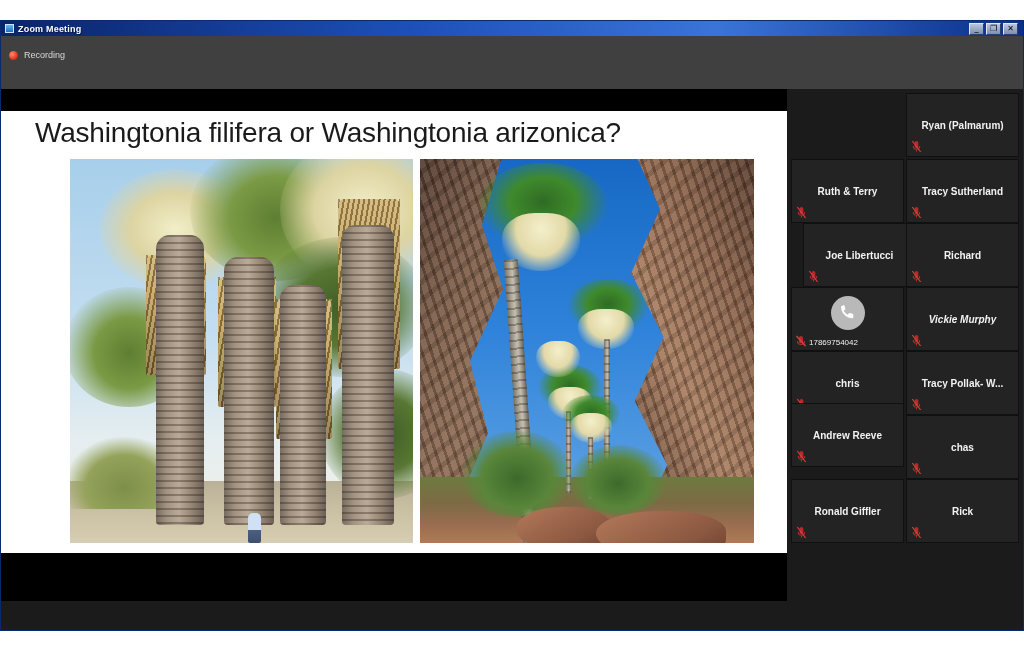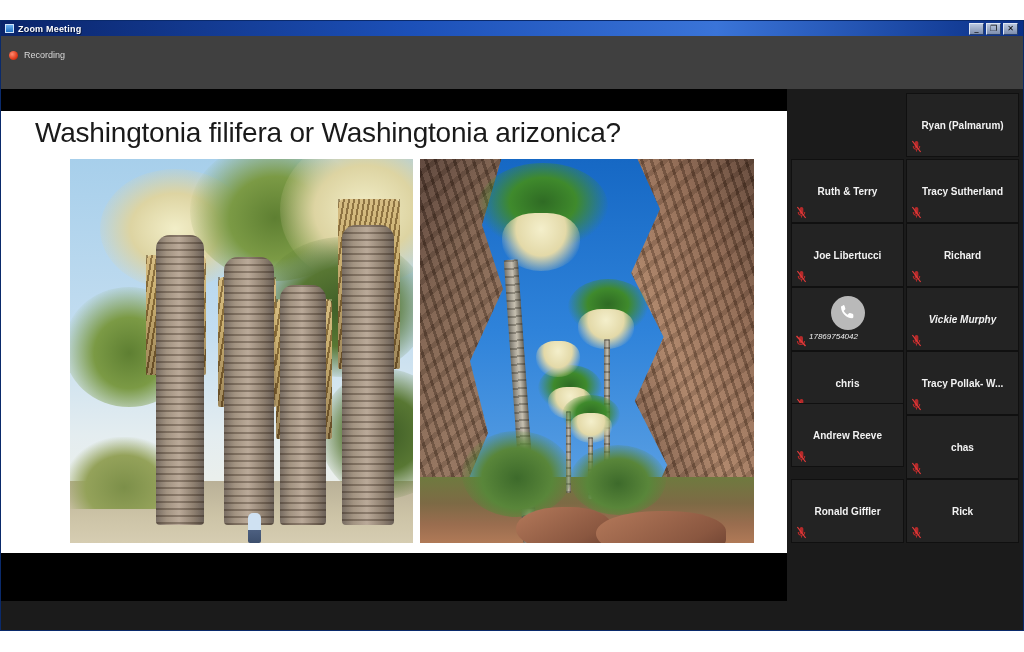--- a/index.html
+++ b/index.html
@@ -320,22 +320,22 @@
 
   
   .phone-avatar {
     position: absolute; left: 50%; top: 40%;
     transform: translate(-50%, -50%);
     width: 34px; height: 34px; border-radius: 50%;
     background: #b9b9b9;
     display: flex; align-items: center; justify-content: center;
   }
   .phone-number {
-    position: absolute; left: 17px; bottom: 9px;
-    color: #efefef; font-size: 8px; font-style: italic;
+    position: absolute; left: 17px; bottom: 3px;
+    color: #efefef; font-size: 8px;
   }
   .mic-muted-phone {
     position: absolute; left: 3px; bottom: 3px;
     width: 12px; height: 12px;
   }
 
   
   #bottom-filler {
     position: absolute; left: 0; top: 580px;
     width: 100%; height: 31px;
@@ -469,21 +469,21 @@
     <div class="tile" style="left:119px; top:70px;">
       <div class="tile-name">Tracy Sutherland</div>
       <svg class="mic-muted" viewBox="0 0 24 28">
         <path d="M12 2a4 4 0 0 0-4 4v8a4 4 0 0 0 8 0V6a4 4 0 0 0-4-4z" fill="#b52a2a"></path>
         <path d="M5 13a7 7 0 0 0 14 0" fill="none" stroke="#b52a2a" stroke-width="2.4"></path>
         <path d="M12 20v5" stroke="#b52a2a" stroke-width="2.4"></path>
         <path d="M3 2 L21 26" stroke="#e23b3b" stroke-width="2.6"></path>
       </svg>
     </div>
 
-    <div class="tile" style="left:4px; top:134px;text-decoration:underline;">
+    <div class="tile" style="left:16px; top:134px;text-decoration:underline;">
       <div class="tile-name">Joe Libertucci</div>
       <svg class="mic-muted" viewBox="0 0 24 28">
         <path d="M12 2a4 4 0 0 0-4 4v8a4 4 0 0 0 8 0V6a4 4 0 0 0-4-4z" fill="#b52a2a"></path>
         <path d="M5 13a7 7 0 0 0 14 0" fill="none" stroke="#b52a2a" stroke-width="2.4"></path>
         <path d="M12 20v5" stroke="#b52a2a" stroke-width="2.4"></path>
         <path d="M3 2 L21 26" stroke="#e23b3b" stroke-width="2.6"></path>
       </svg>
     </div>
     <div class="tile" style="left:119px; top:134px;">
       <div class="tile-name">Richard</div>

